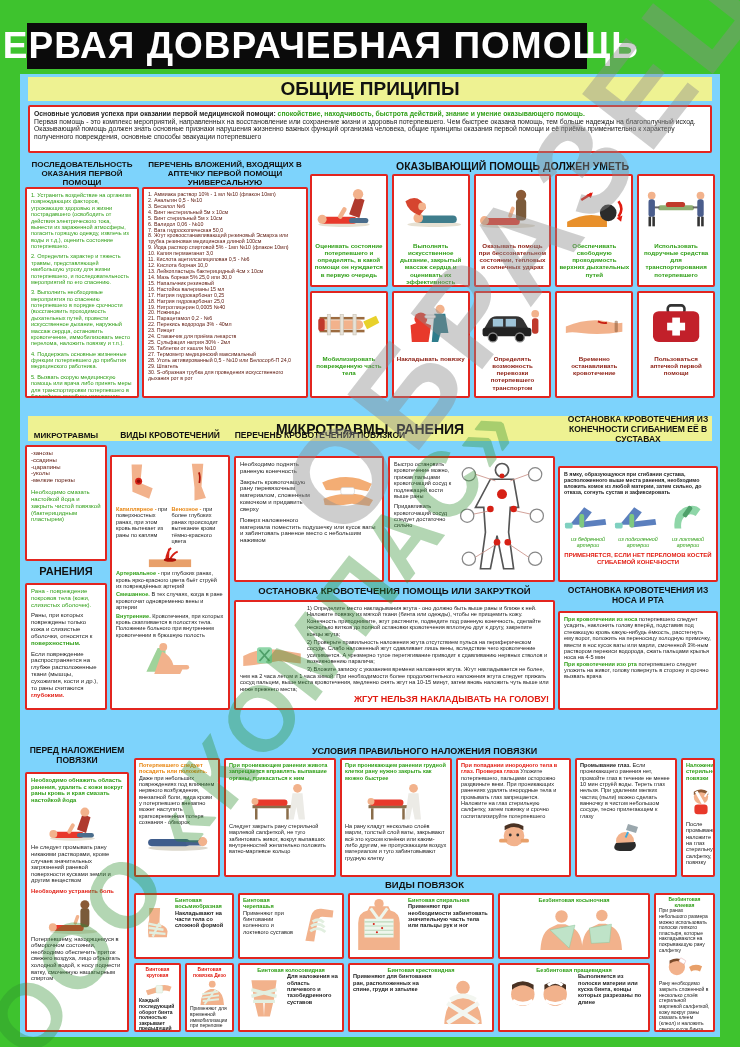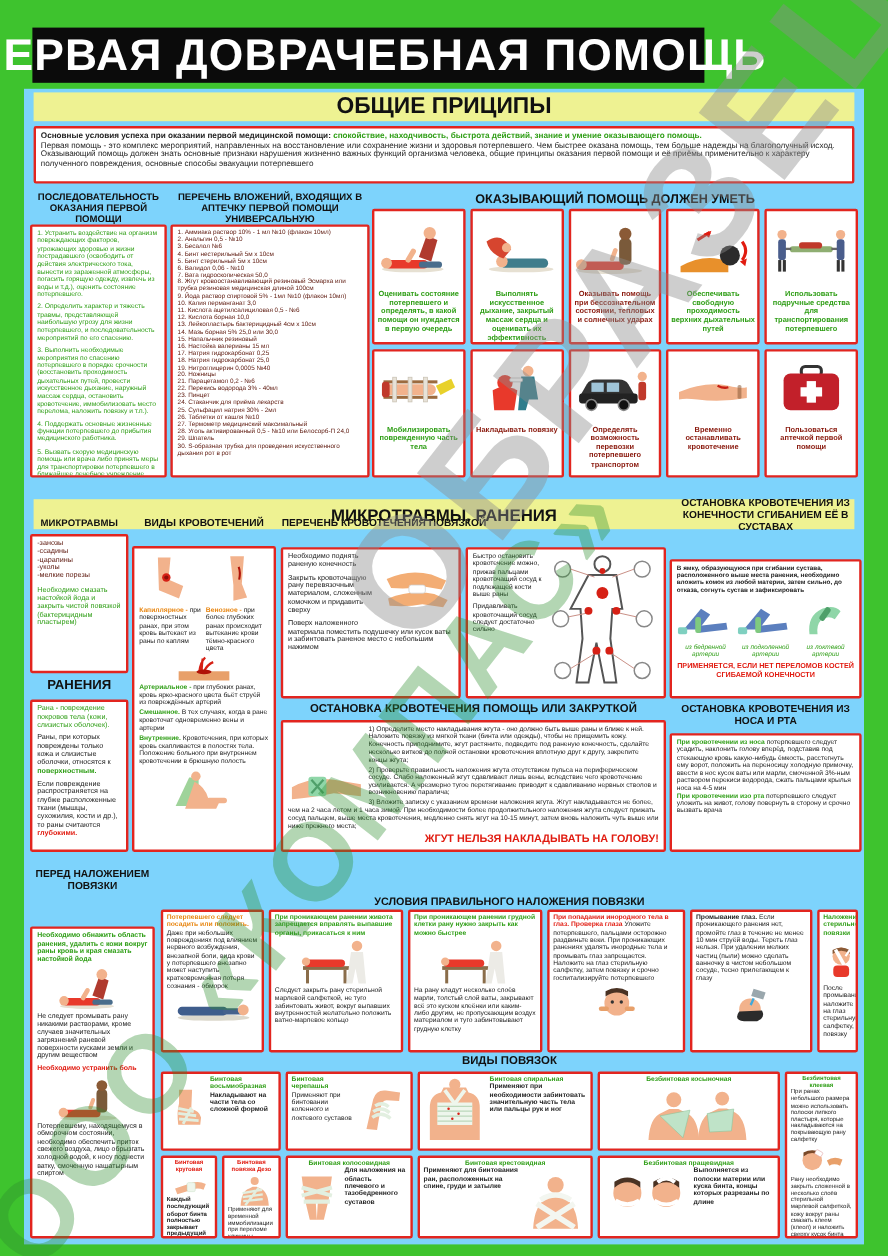--- a/index.html
+++ b/index.html
@@ -516,21 +516,21 @@
       <div class="r b" style="font-size:9px;text-align:right;margin-top:1px;">ЖГУТ НЕЛЬЗЯ НАКЛАДЫВАТЬ НА ГОЛОВУ!</div>
     </div>
 
     <div class="hdr" style="left:538px;top:512px;width:160px;font-size:8.5px;">ОСТАНОВКА КРОВОТЕЧЕНИЯ ИЗ НОСА И РТА</div>
     <div class="rbox t56 k" style="left:538px;top:537px;width:160px;height:99px;">
       <span class="g b">При кровотечении из носа</span><span> потерпевшего следует усадить, наклонить голову вперёд, подставив под стекающую кровь какую-нибудь ёмкость, расстегнуть ему ворот, положить на переносицу холодную примочку, ввести в нос кусок ваты или марли, смоченной 3%-ным раствором перекиси водорода, сжать пальцами крылья носа на 4-5 мин</span><br>
       <span class="g b">При кровотечении изо рта</span><span> потерпевшего следует уложить на живот, голову повернуть в сторону и срочно вызвать врача</span>
     </div>
 
 
-    <div class="hdr" style="left:5px;top:650px;width:104px;font-size:8.5px;">ПЕРЕД НАЛОЖЕНИЕМ ПОВЯЗКИ</div>
+    <div class="hdr" style="left:5px;top:672px;width:104px;font-size:8.5px;">ПЕРЕД НАЛОЖЕНИЕМ ПОВЯЗКИ</div>
     <div class="rbox" style="left:5px;top:698px;width:104px;height:260px;font-size:5.8px;">
       <p class="para g b">Необходимо обнажить область ранения, удалить с кожи вокруг раны кровь и края смазать настойкой йода</p>
       <svg class="fig" style="width:84px;height:36px;">
           <use href="#i-cpr"></use>
         </svg>
       <p class="para k">Не следует промывать рану никакими растворами, кроме случаев значительных загрязнений раневой поверхности кусками земли и другим веществом</p>
       <p class="para r b">Необходимо устранить боль</p>
       <svg class="fig" style="width:84px;height:36px;">
           <use href="#i-uncon"></use>
         </svg>

